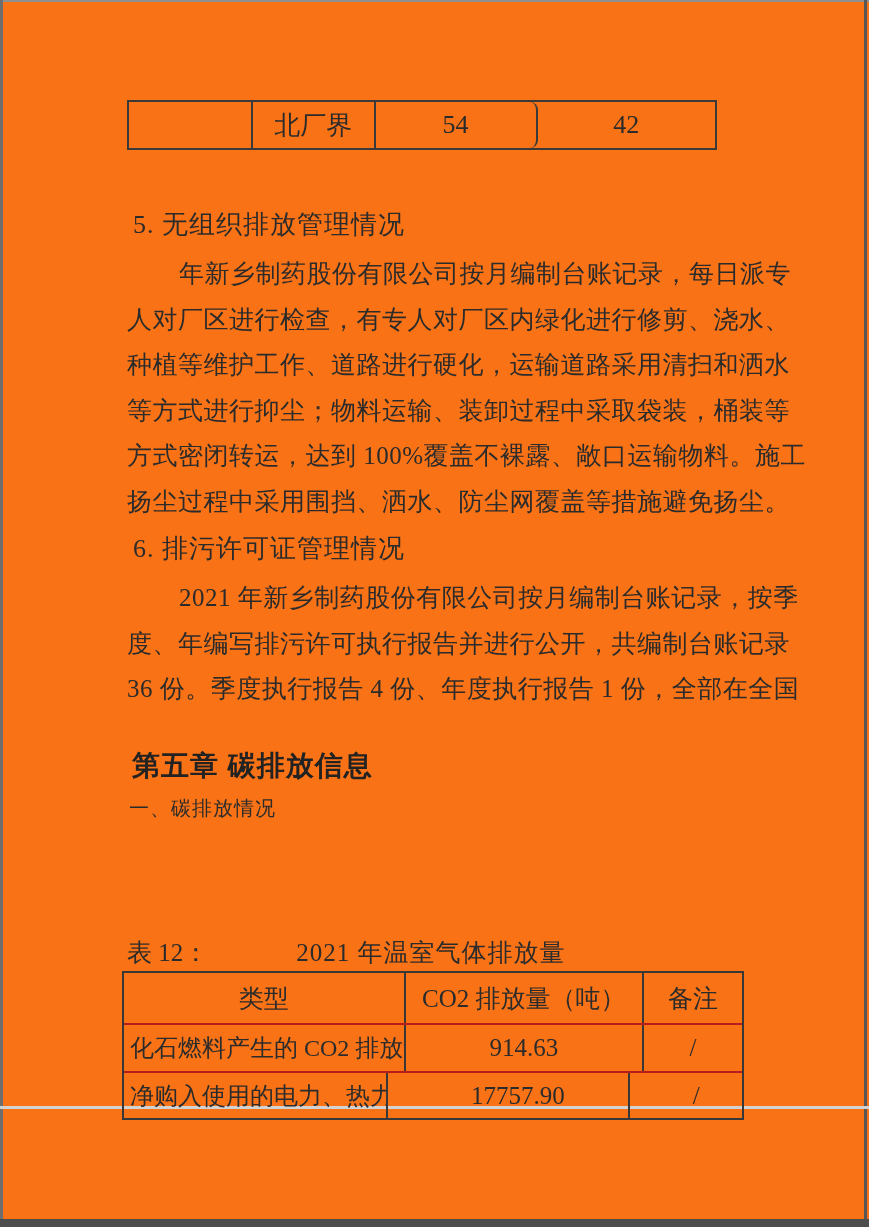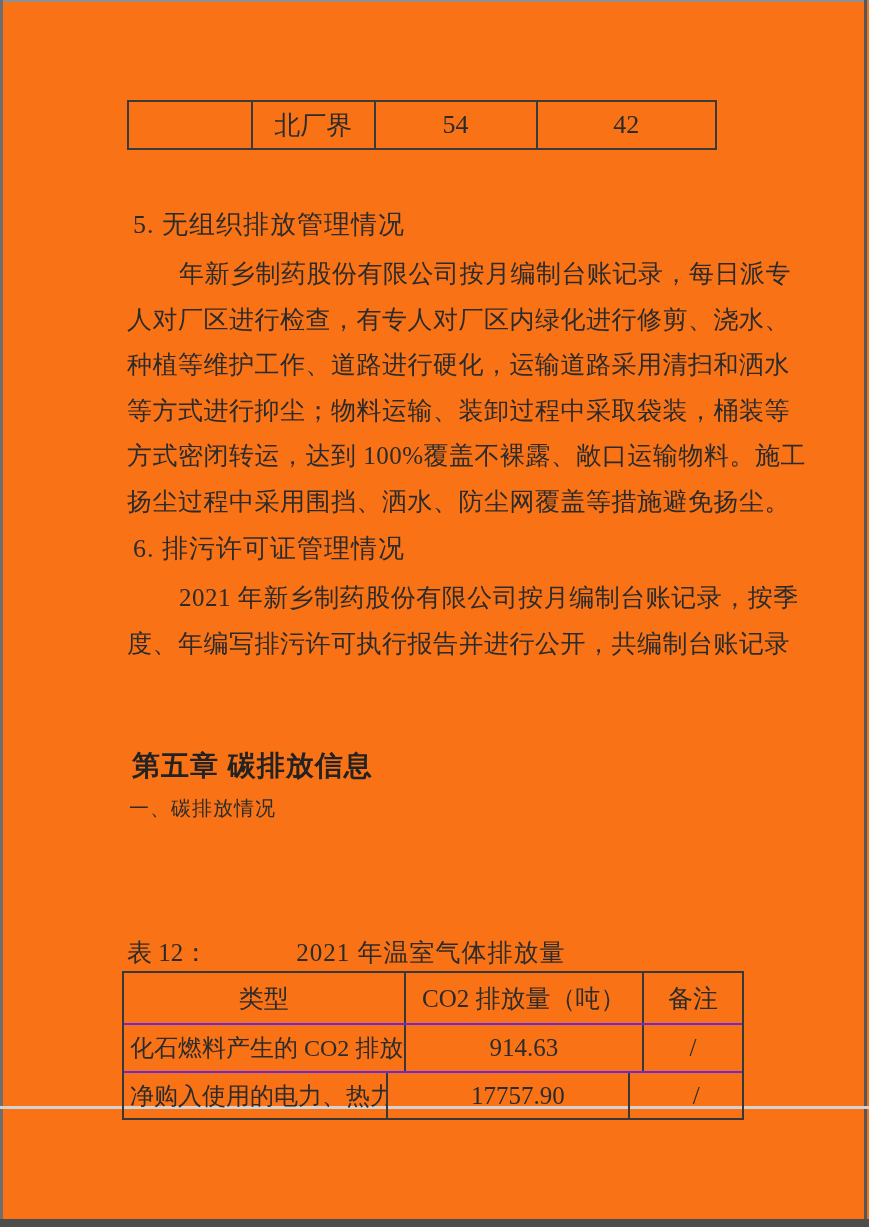--- a/index.html
+++ b/index.html
@@ -37,21 +37,21 @@
     border-right: 2px solid #3a3a3a;
     display: flex;
     align-items: center;
     justify-content: center;
     font-size: 26px;
     white-space: nowrap;
   }
   .top-table .cell:last-child { border-right: none; }
   .tt-c1 { width: 129px; }
   .tt-c2 { width: 128px; }
-  .tt-c3 { width: 169px; }
+  .tt-c3 { width: 169px; border-radius: 8px; }
   .tt-c4 { width: 185px; }
 
   .heading-num {
     position: absolute;
     left: 133px;
     font-size: 26px;
     white-space: nowrap;
     letter-spacing: 1px;
   }
   .s5-heading { top: 207px; }
@@ -108,21 +108,21 @@
 
   .table12 {
     position: absolute;
     left: 122px; top: 971px;
     width: 622px;
     border: 2px solid #383838;
     box-sizing: border-box;
   }
   .table12 .trow {
     display: flex;
-    border-bottom: 2px solid #6d28d9;
+    border-bottom: 2px solid #b91c1c;
   }
   .table12 .trow:last-child { border-bottom: none; gap: 20px; }
   .table12 .tcell {
     box-sizing: border-box;
     border-right: 2px solid #383838;
     display: flex;
     align-items: center;
     font-size: 25px;
     white-space: nowrap;
     overflow: hidden;
@@ -163,20 +163,21 @@
     <div class="line">种植等维护工作、道路进行硬化，运输道路采用清扫和洒水</div>
     <div class="line">等方式进行抑尘；物料运输、装卸过程中采取袋装，桶装等</div>
     <div class="line">方式密闭转运，达到 100%覆盖不裸露、敞口运输物料。施工</div>
     <div class="line">扬尘过程中采用围挡、洒水、防尘网覆盖等措施避免扬尘。</div>
   </div>
 
   <div class="heading-num s6-heading">6. 排污许可证管理情况</div>
   <div class="para para-2">
     <div class="line indent">2021 年新乡制药股份有限公司按月编制台账记录，按季</div>
     <div class="line">度、年编写排污许可执行报告并进行公开，共编制台账记录</div>
+    <div class="line">36 份。季度执行报告 4 份、年度执行报告 1 份，全部在全国</div>
   </div>
 
   <div class="chapter-title">第五章 碳排放信息</div>
   <div class="chapter-sub">一、碳排放情况</div>
 
   <div class="t12-caption">
     <span class="caption-label">表 12：</span><span class="caption-title">2021 年温室气体排放量</span>
   </div>
 
   <div class="table12">

